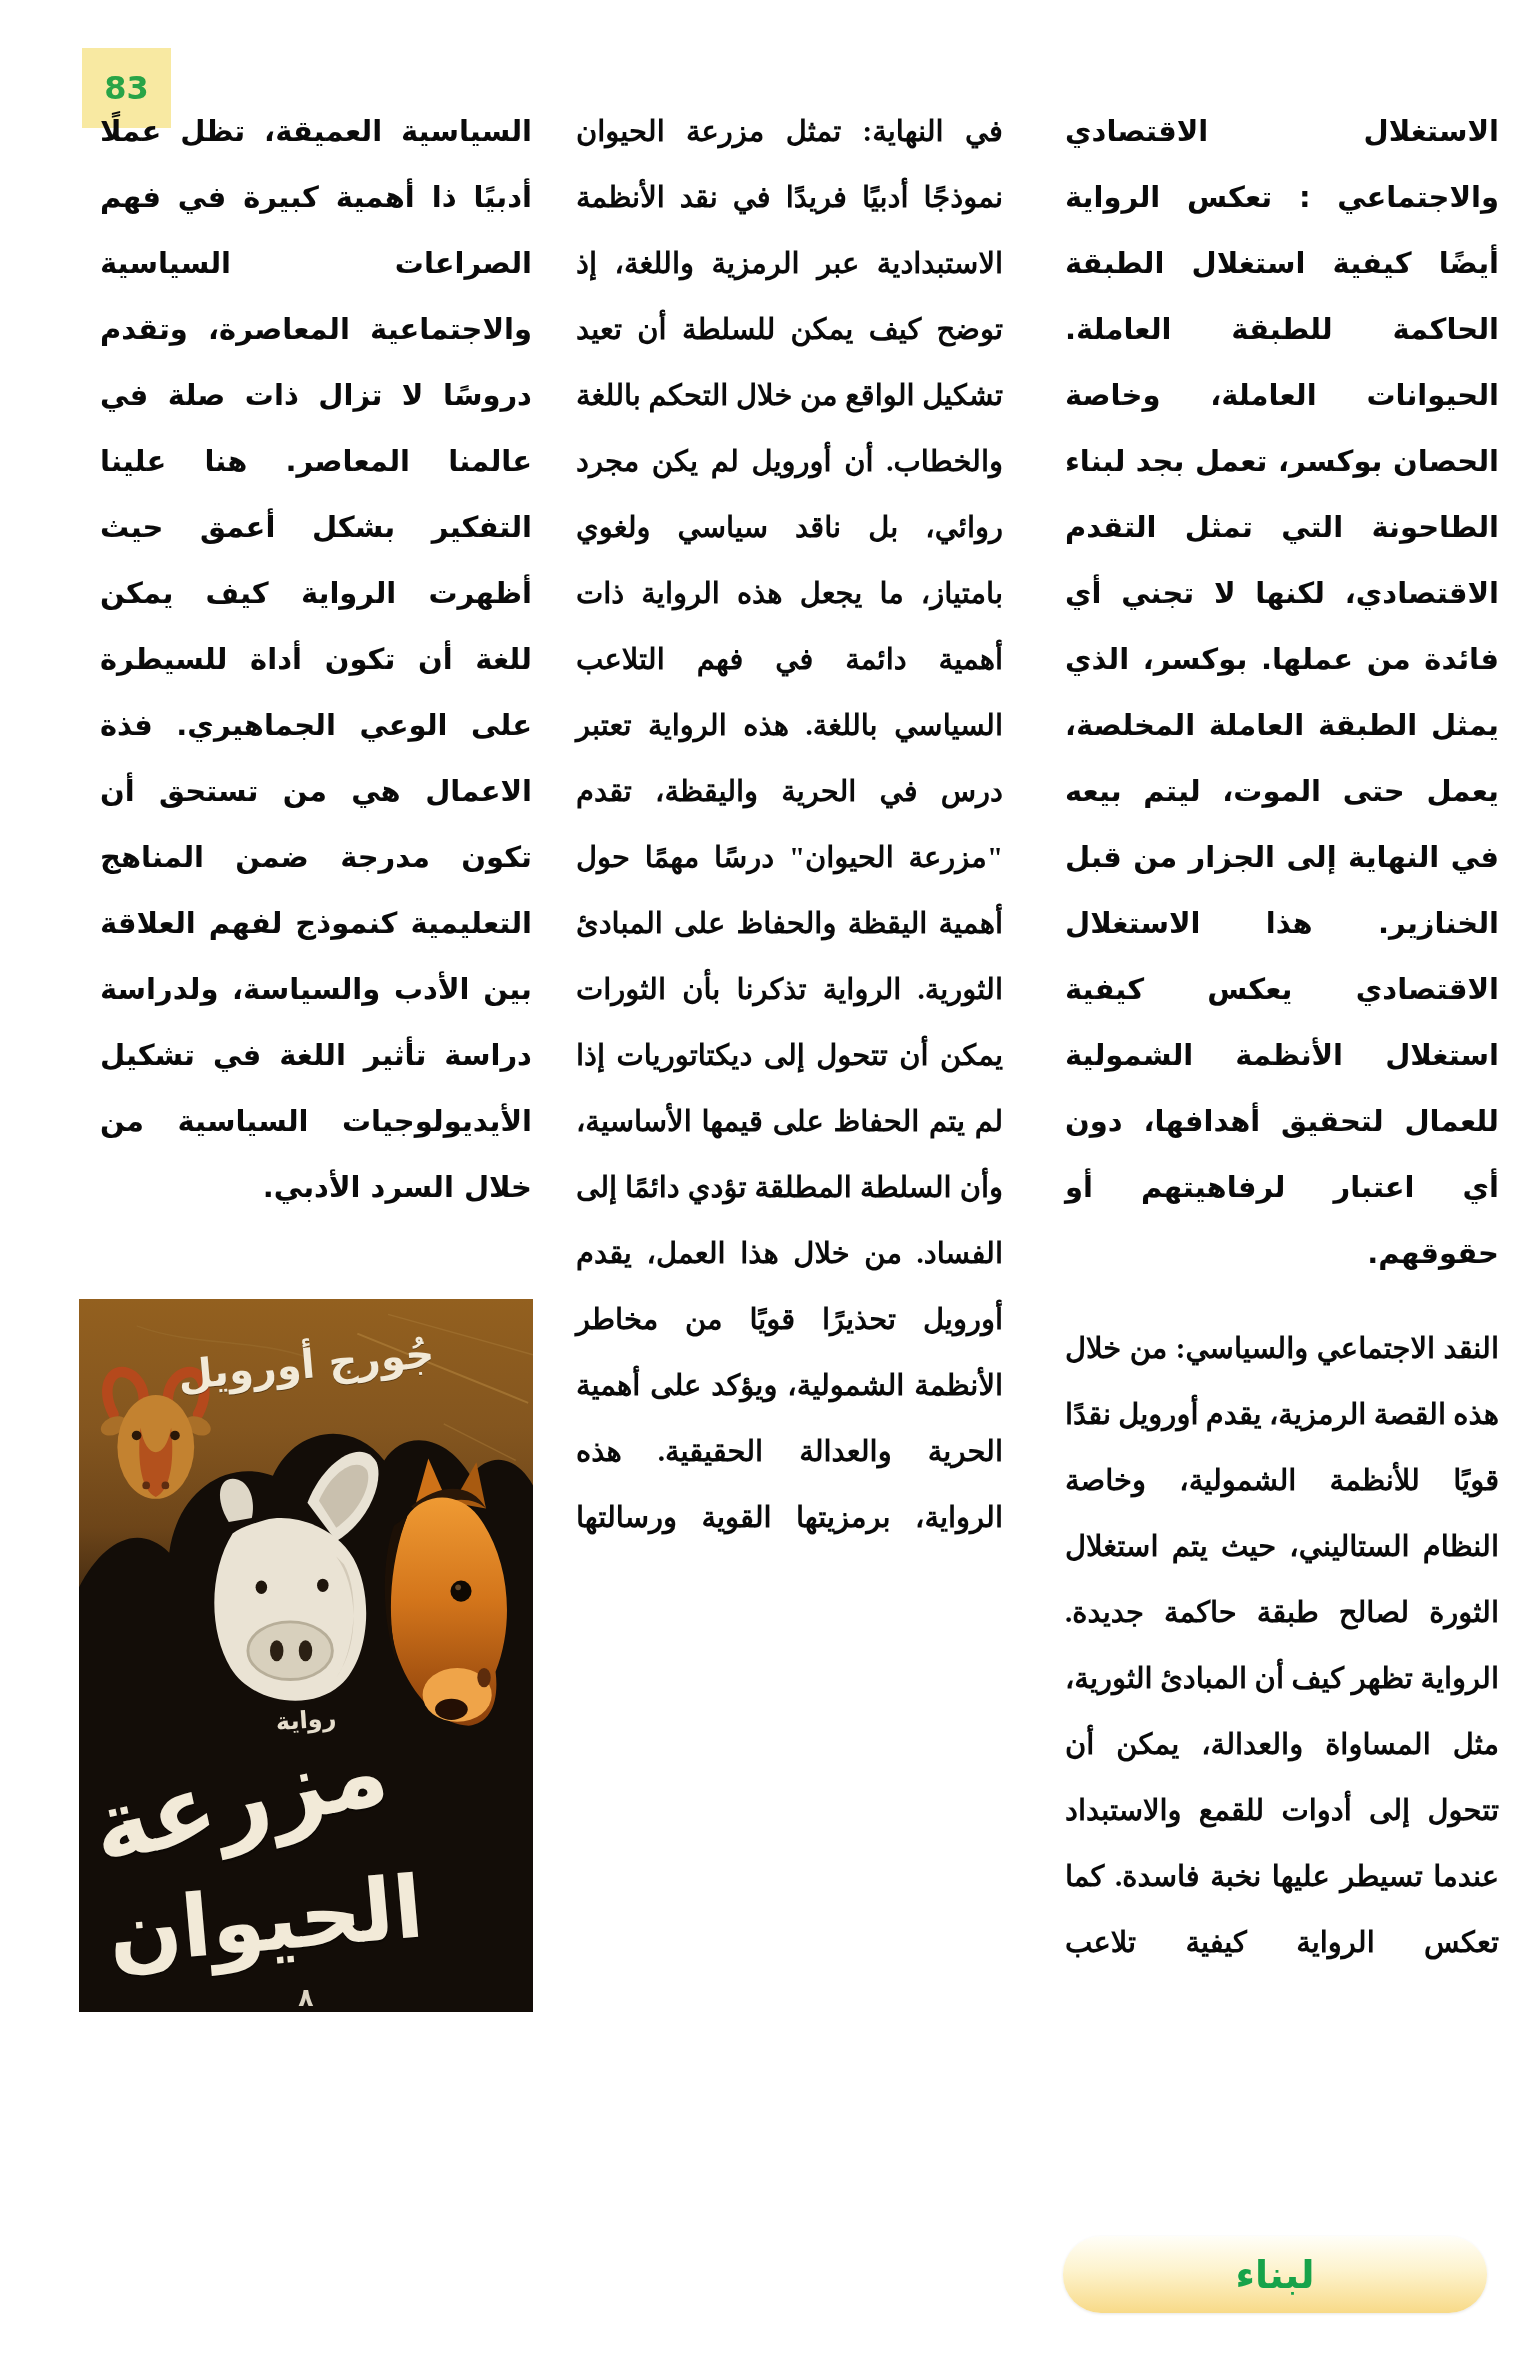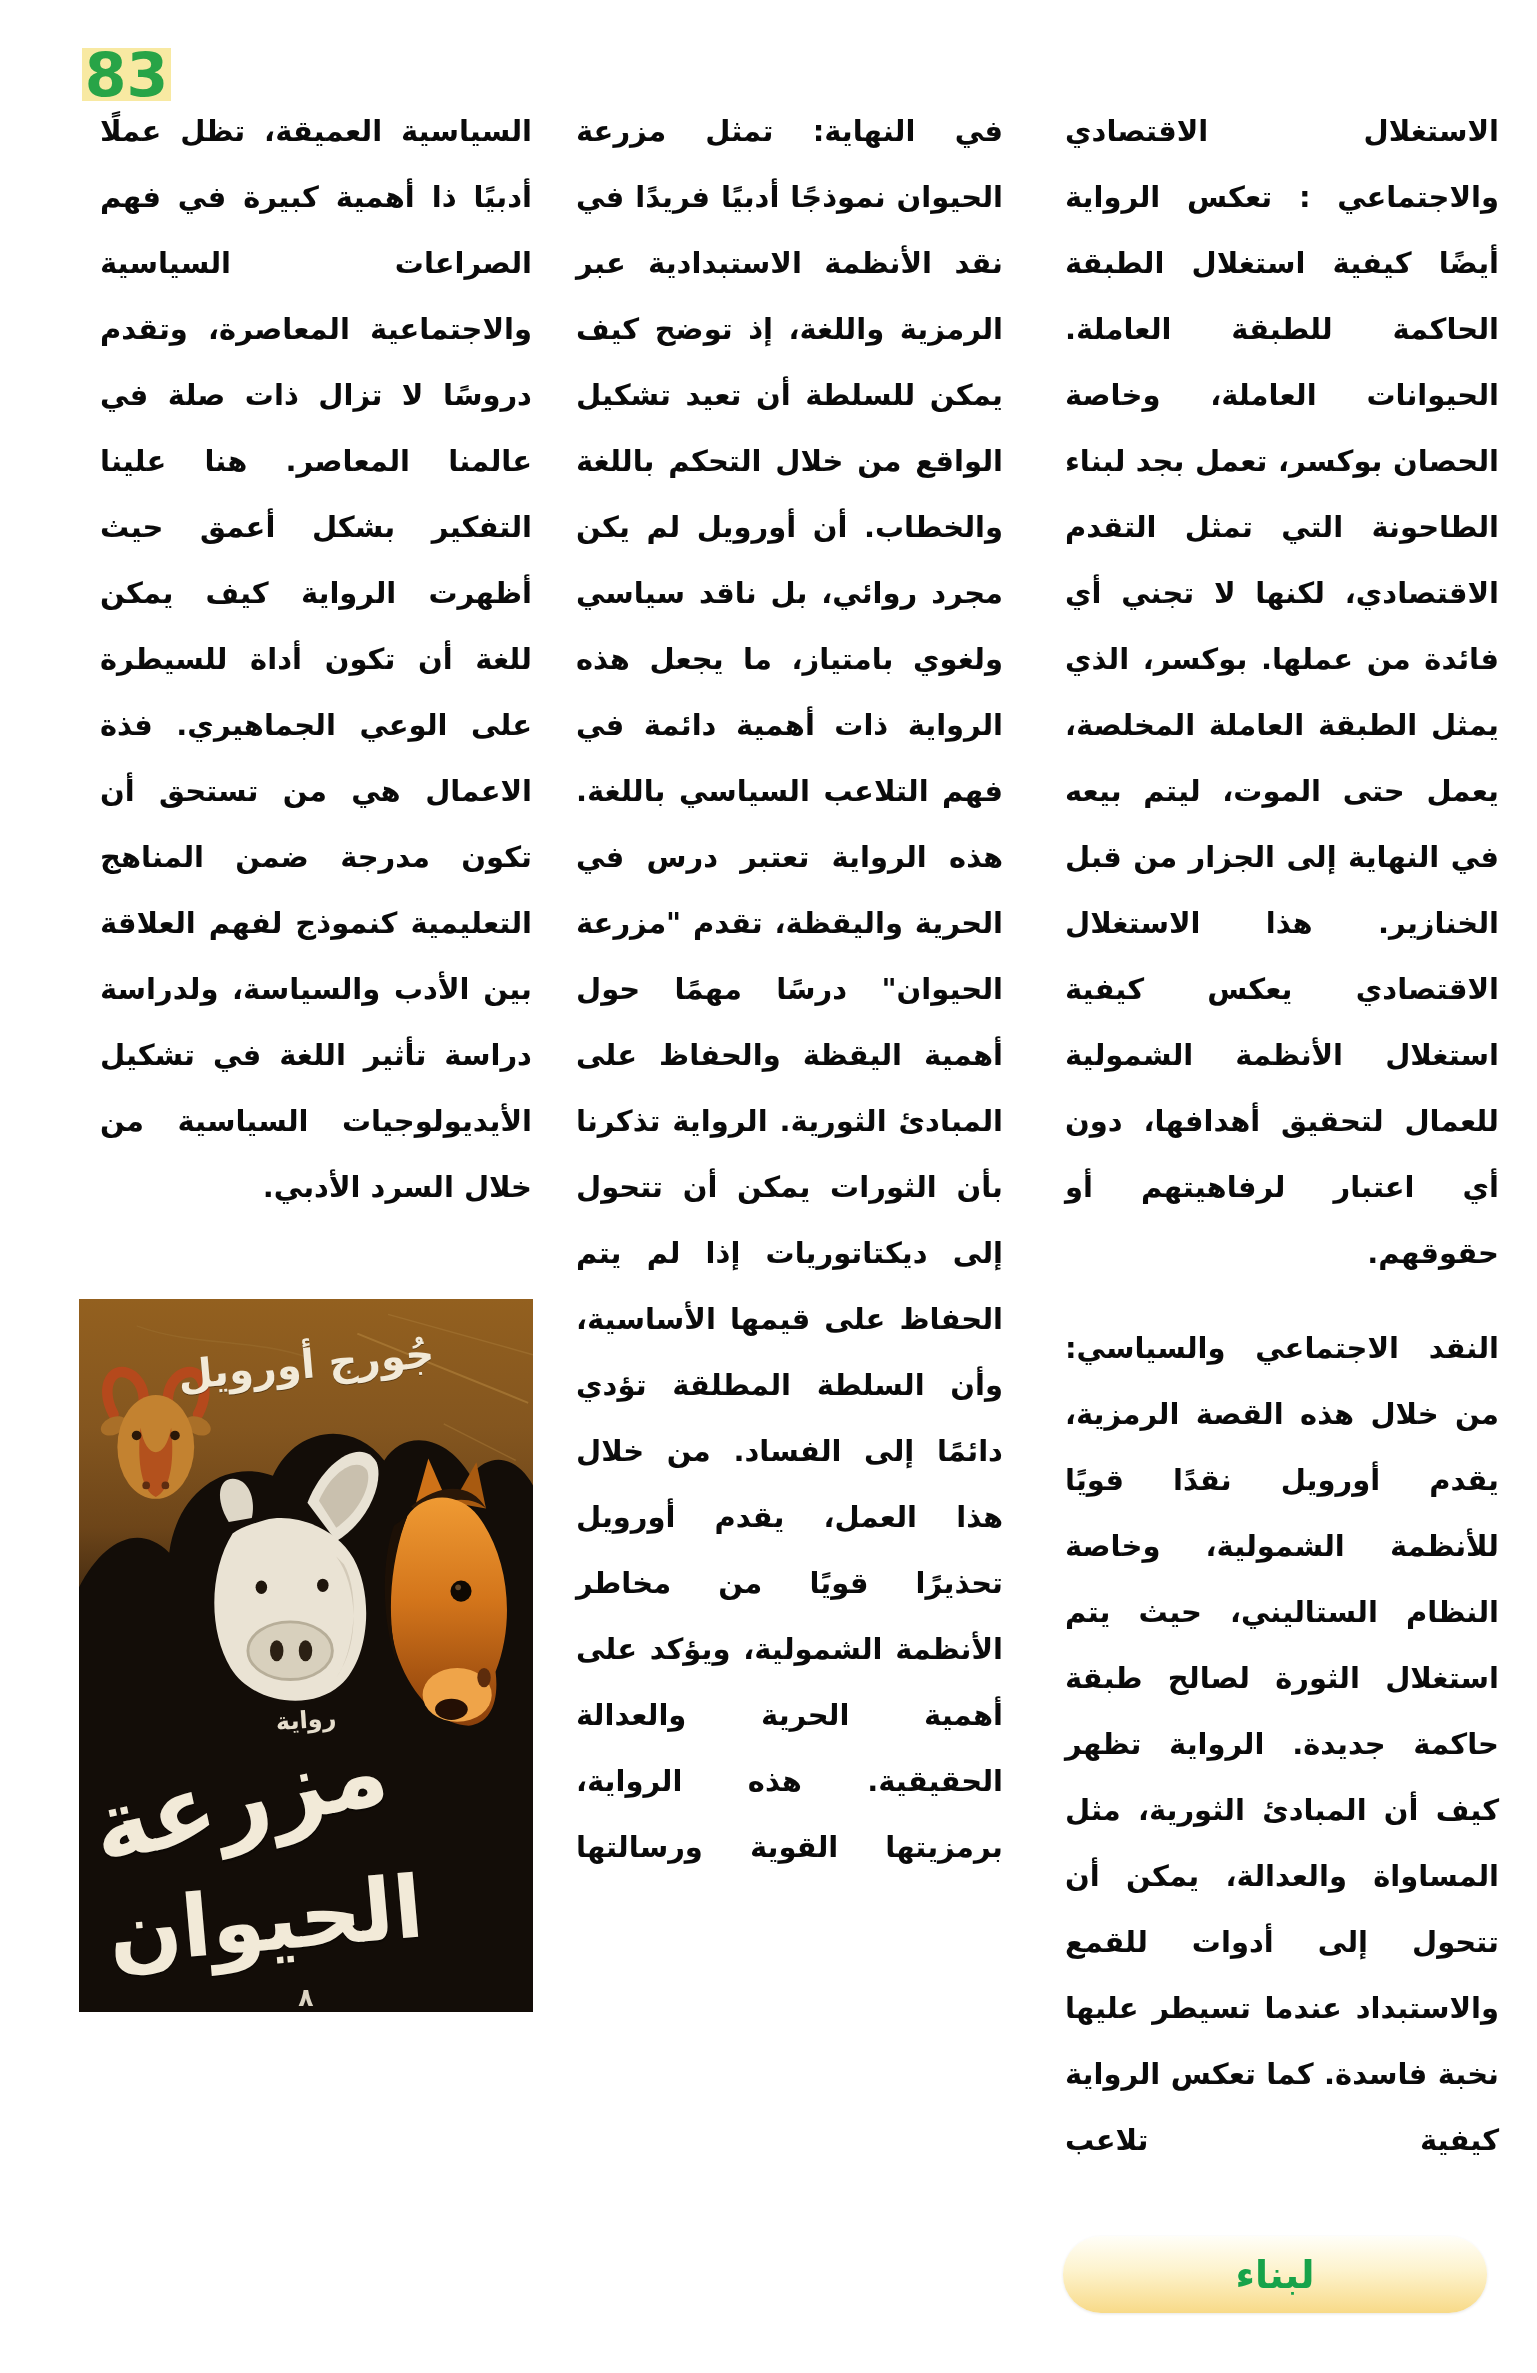--- a/index.html
+++ b/index.html
@@ -2,32 +2,32 @@
 <html lang="ar" dir="rtl"><head>
 <meta charset="utf-8">
 <style>
   html,body{margin:0;padding:0;}
   body{
     width:1537px;height:2374px;position:relative;background:#ffffff;
     font-family:"DejaVu Sans", sans-serif;color:#0d0d0d;overflow:hidden;
   }
   
   .badge{
-    position:absolute;left:82px;top:48px;width:89px;height:53px;
-    background:#f8e9a2;color:#28a447;font-weight:bold;font-size:60px;
+    position:absolute;left:82px;top:48px;width:89px;height:80px;
+    background:#f8e9a2;color:#28a447;font-weight:bold;font-size:32px;
     display:flex;align-items:center;justify-content:center;text-align:right;
   }
   
   .col{
     position:absolute;top:98px;direction:rtl;text-align:justify;
     text-justify:inter-word;font-weight:bold;font-size:29px;line-height:66px;
     color:#0b0b0b;
   }
   .col p{margin:0 0 29px 0;}
-  .col p.cont{text-align-last:justify;}
+  .col p.cont{text-align-last:justify;font-family:Liberation Serif, serif;}
   .col-1{left:1065px;width:434px;}
   .col-2{left:576px;width:427px;}
   .col-3{left:100px;width:432px;}
 
   
   .cover{
     position:absolute;left:79px;top:1299px;width:454px;height:713px;margin:0;
     background:#14100b;overflow:hidden;
   }
   .cover svg{position:absolute;left:0;top:0;width:100%;height:100%;display:block;}

